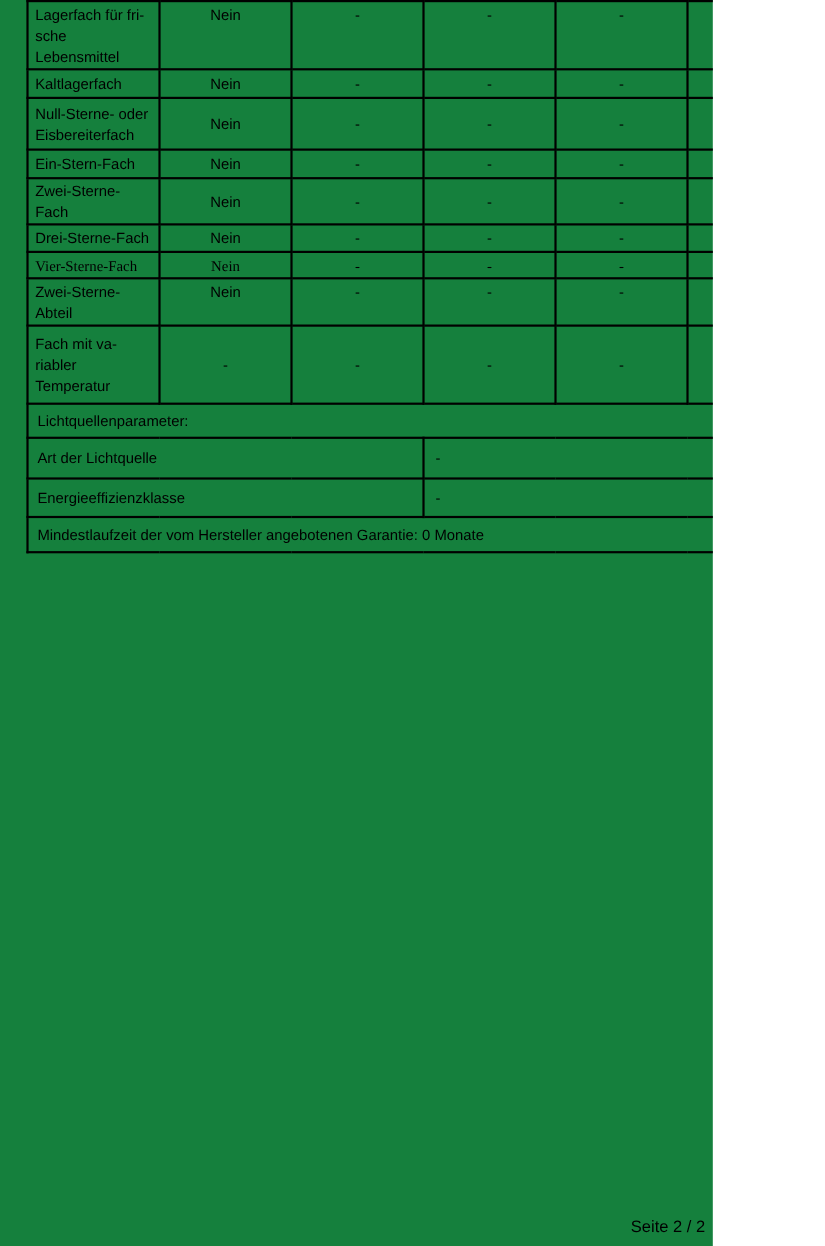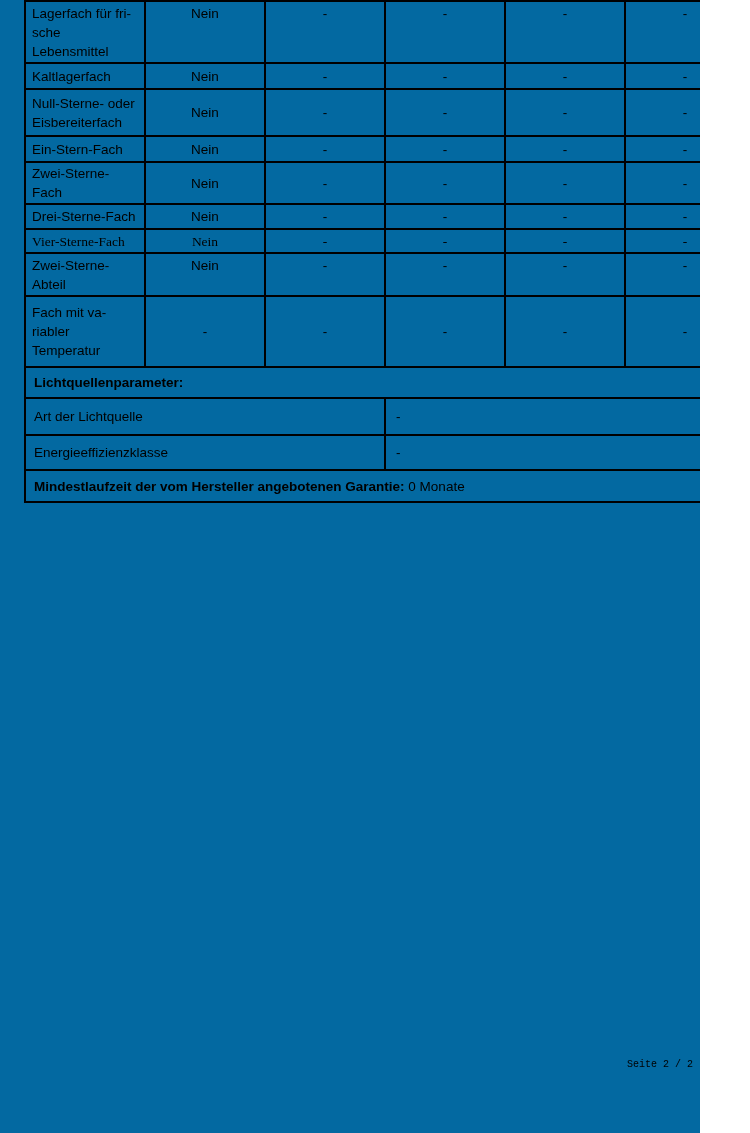--- a/index.html
+++ b/index.html
@@ -5,22 +5,22 @@
   * { box-sizing: border-box; }
   html, body { margin: 0; padding: 0; }
   body {
     width: 750px; height: 1133px;
     background: #ffffff;
     color: #000000;
     font-family: "Liberation Sans", sans-serif;
   }
   .page {
     position: relative;
-    width: 700px; height: 1133px;
-    background: #0369a1;
+    width: 648px; height: 1133px;
+    background: #15803d;
     overflow: hidden;
   }
   table.doc-table {
     border-collapse: collapse;
     table-layout: fixed;
     width: 720px;
     margin-left: 24px;
     margin-top: 0;
   }
   table.doc-table col { width: 120px; }
@@ -33,49 +33,48 @@
     overflow: hidden;
   }
   td.label {
     text-align: left;
     padding-left: 6px;
     white-space: pre-line;
   }
   td.val { text-align: center; padding-left: 0; padding-right: 0; }
   tr.v-top td { vertical-align: top; padding-top: 2px; }
   td.sec { padding-left: 8px; }
-  td.bold { font-weight: bold; }
+  td.bold { font-weight: normal; }
   td.dashval { text-align: left; padding-left: 10px; }
-  span.b { font-weight: bold; }
+  span.b { font-weight: normal; }
   span.prewrap { white-space: pre-line; }
   tr.weblink-row td { line-height: 21px; }
   
   tr.cr1 { height: 39px; }
   tr.cr2 { height: 26px; }
   tr.cr3 { height: 47px; }
   tr.cr4 { height: 26px; }
   tr.cr5 { height: 25px; }
   tr.cr6 { height: 25px; }
   tr.cr7 { height: 24px; font-family: Liberation Serif, serif; }
   tr.cr8 { height: 39px; }
   tr.cr9 { height: 71px; padding-left: 30px; }
   tr.sr1 { height: 31px; }
   tr.sr2 { height: 37px; }
   tr.sr3 { height: 35px; margin-top: 16px; }
   tr.sr4 { height: 32px; }
   tr.sr5 { height: 33px; }
   tr.sr6 { height: 52px; }
   .footer {
     position: absolute;
-    top: 1058px;
+    top: 1109px;
     right: 7px;
-    font-size: 10px;
+    font-size: 15px;
     line-height: 14px;
     color: #000000;
-    font-family: Liberation Mono, monospace;
   }
 </style>
 </head>
 <body>
 
 <div class="page">
 
   <table class="doc-table">
     <colgroup>
         <col>

